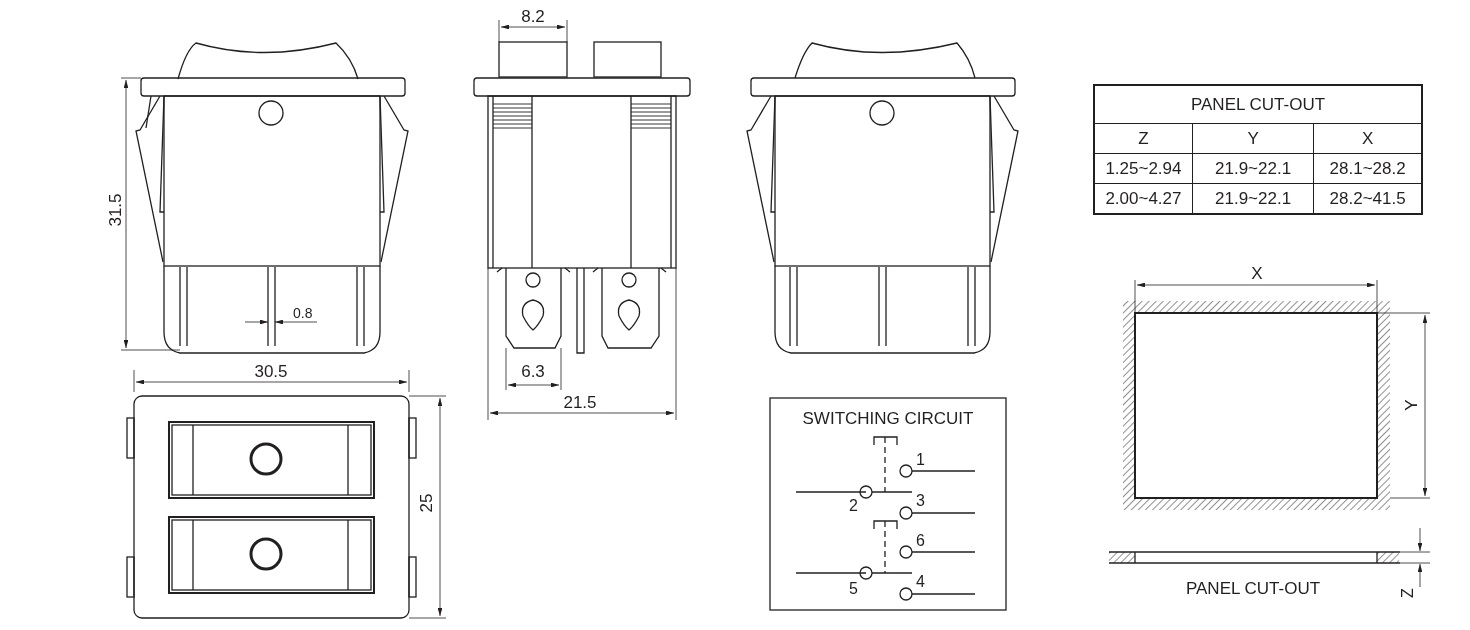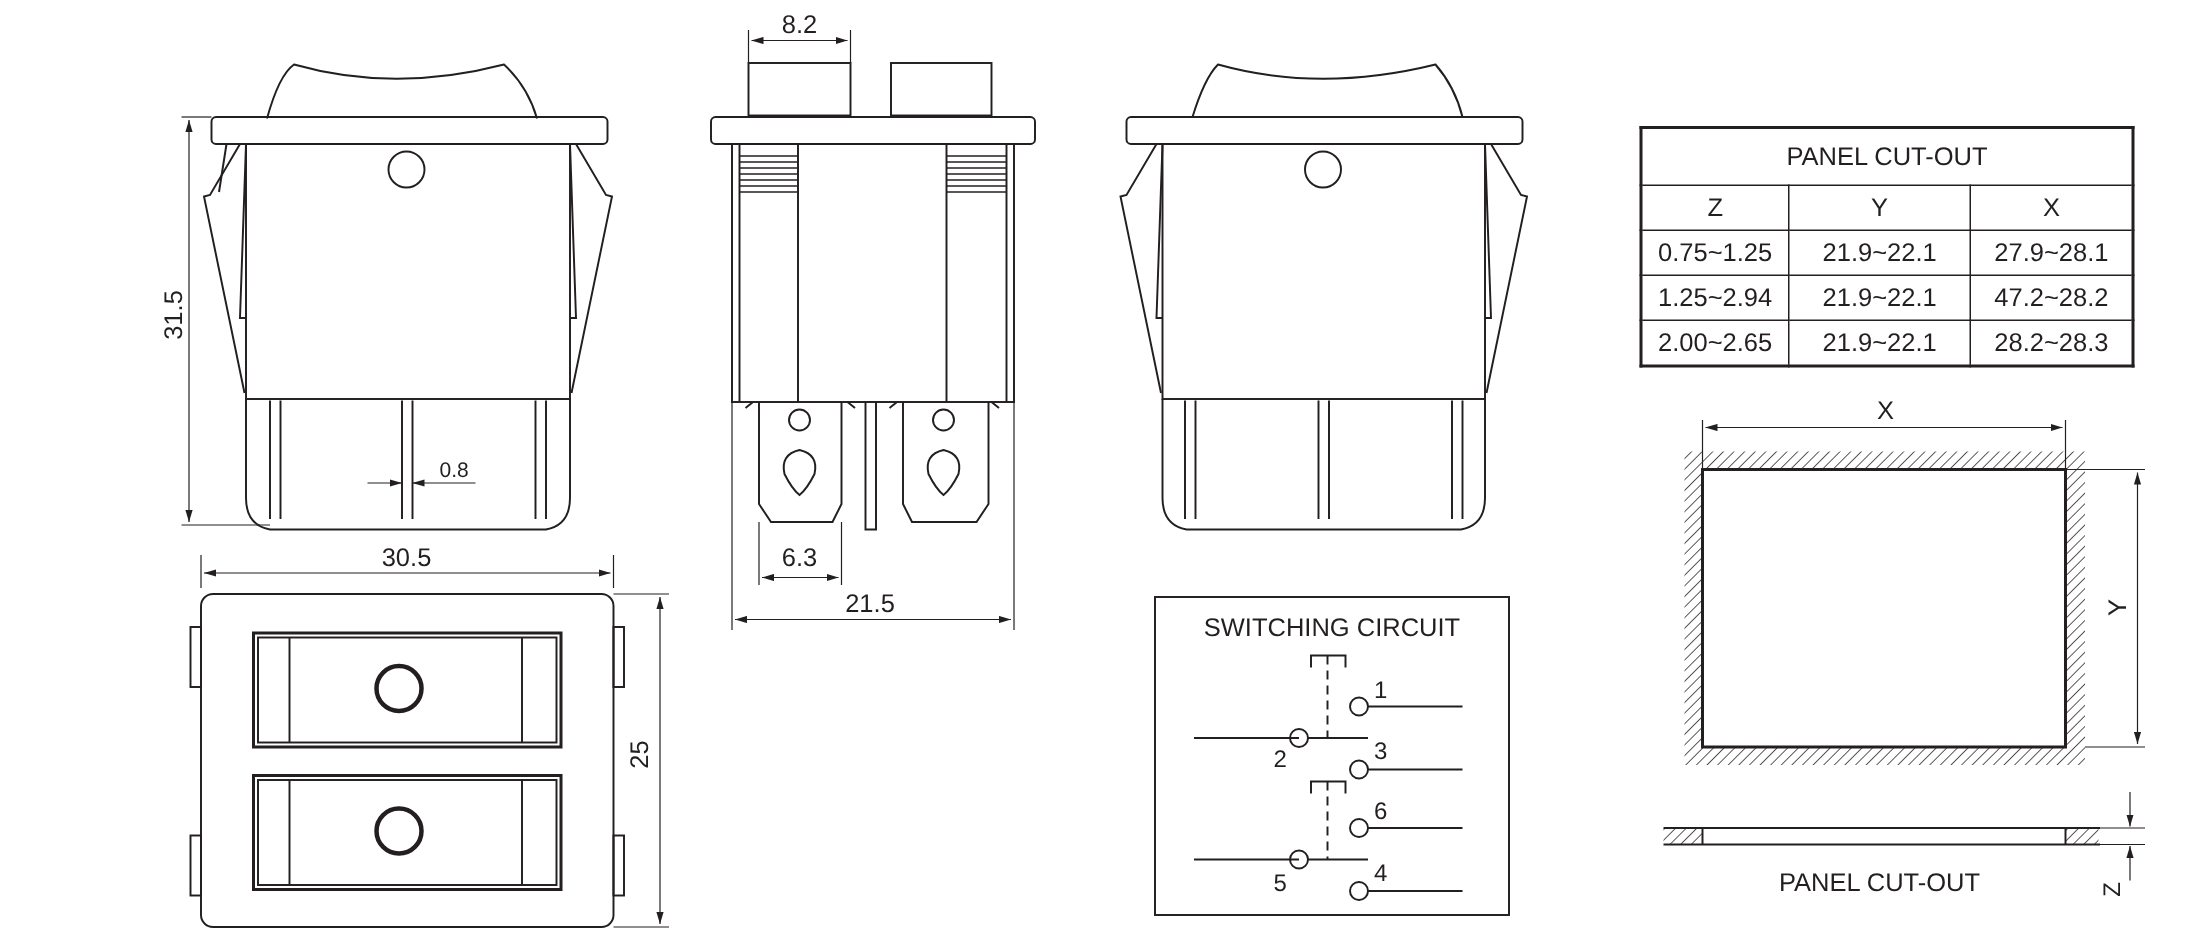--- a/index.html
+++ b/index.html
@@ -200,28 +200,23 @@
   <tbody>
       <tr>
         <th colspan="3" class="title">PANEL CUT-OUT</th>
       </tr>
   <tr>
     <th style="width:30%">Z</th>
     <th style="width:37%">Y</th>
     <th style="width:33%">X</th>
   </tr>
   <tr>
-    <td>0.75~1.25</td>
+    <td>1.25~2.94</td>
     <td>21.9~22.1</td>
-    <td>27.9~28.1</td>
+    <td>28.1~28.2</td>
   </tr>
   <tr>
-    <td>1.25~2.94</td>
+    <td>2.00~4.27</td>
     <td>21.9~22.1</td>
-    <td>47.2~28.2</td>
-  </tr>
-  <tr>
-    <td>2.00~2.65</td>
-    <td>21.9~22.1</td>
-    <td>28.2~28.3</td>
+    <td>28.2~41.5</td>
   </tr>
 </tbody>
   </table>
 
 </body></html>

